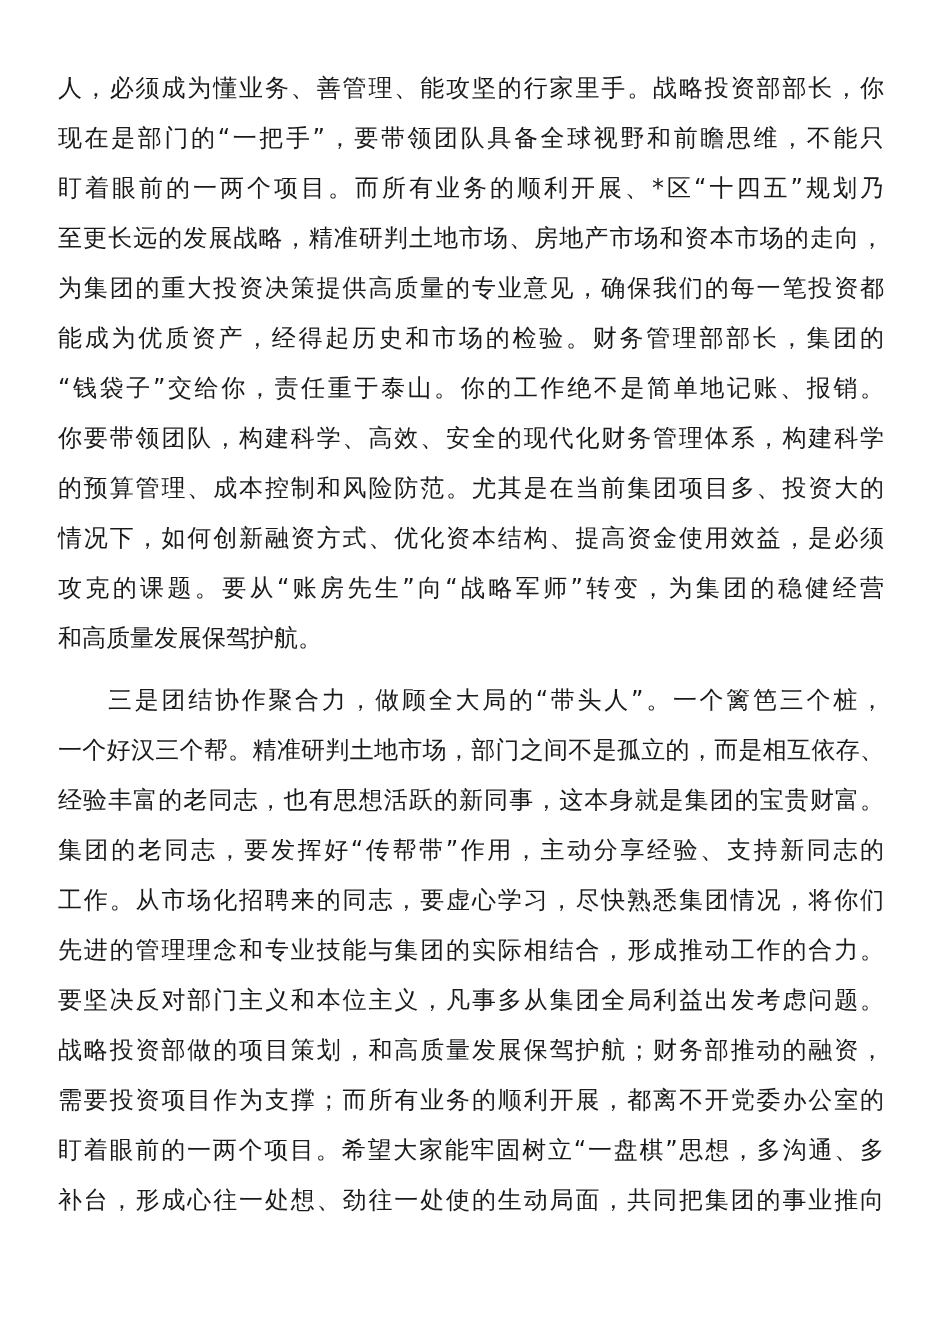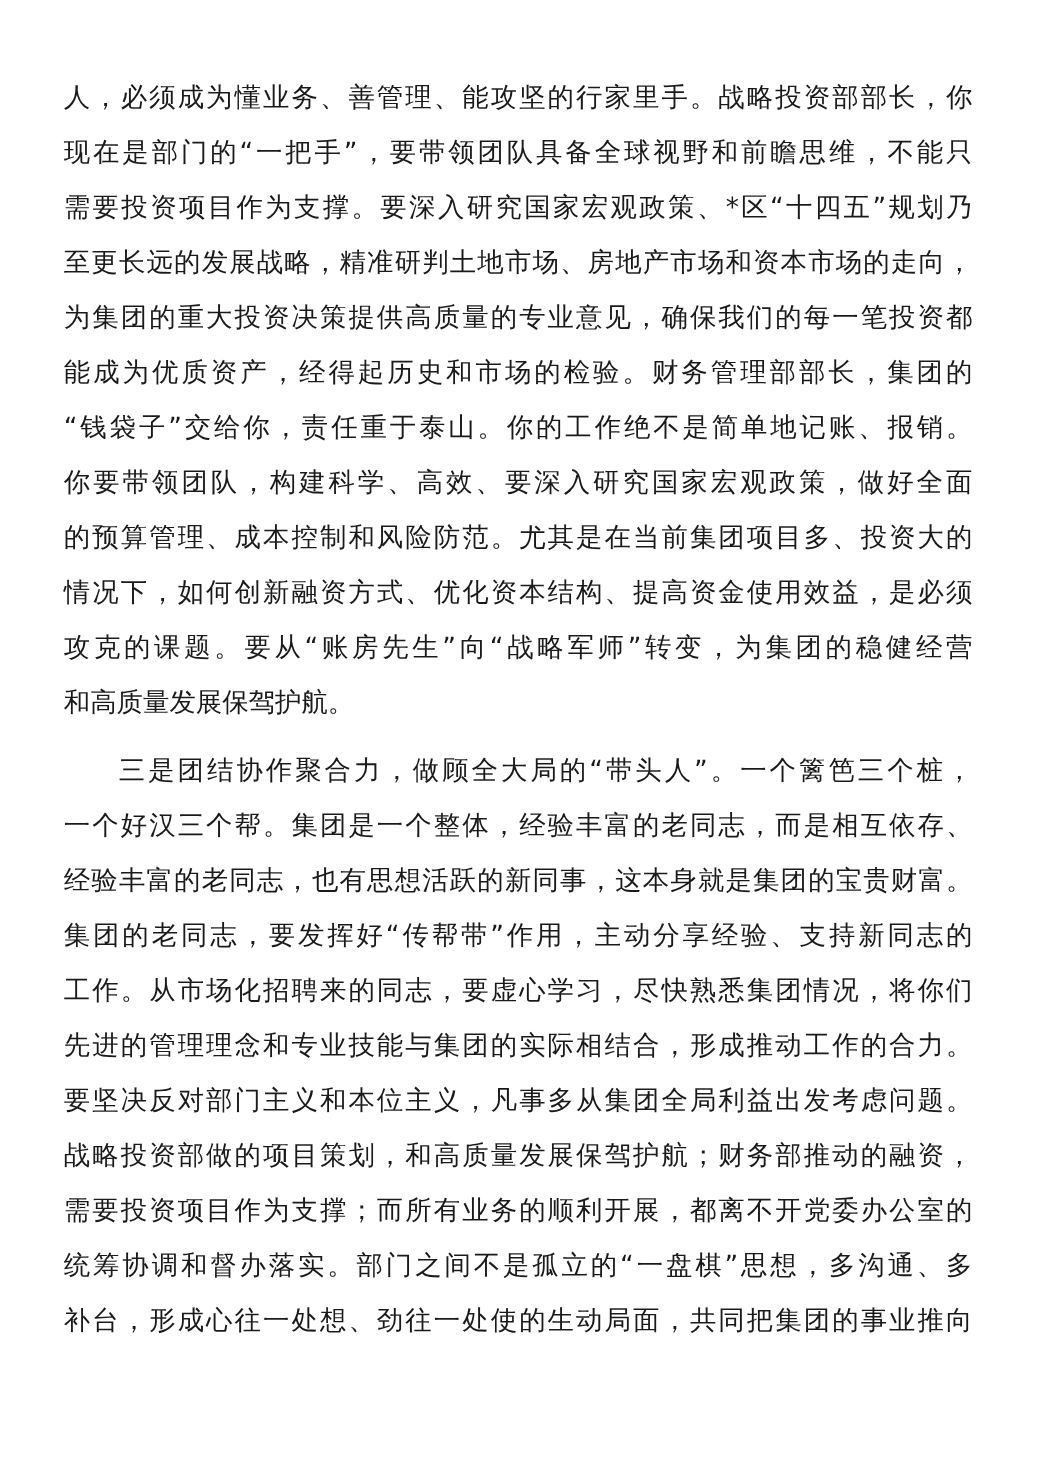--- a/index.html
+++ b/index.html
@@ -46,35 +46,35 @@
       margin-top: 12px;
     }
   </style>
 </head>
 <body>
 
 <div class="page">
   <div class="text-block">
     <div class="line">人，必须成为懂业务、善管理、能攻坚的行家里手。战略投资部部长，你</div>
     <div class="line">现在是部门的“一把手”，要带领团队具备全球视野和前瞻思维，不能只</div>
-    <div class="line">需要投资项目作为支撑。要深入研究国家宏观政策、*区“十四五”规划乃</div>
+    <div class="line">盯着眼前的一两个项目。而所有业务的顺利开展、*区“十四五”规划乃</div>
     <div class="line">至更长远的发展战略，精准研判土地市场、房地产市场和资本市场的走向，</div>
     <div class="line">为集团的重大投资决策提供高质量的专业意见，确保我们的每一笔投资都</div>
     <div class="line">能成为优质资产，经得起历史和市场的检验。财务管理部部长，集团的</div>
     <div class="line">“钱袋子”交给你，责任重于泰山。你的工作绝不是简单地记账、报销。</div>
-    <div class="line">你要带领团队，构建科学、高效、要深入研究国家宏观政策，做好全面</div>
+    <div class="line">你要带领团队，构建科学、高效、安全的现代化财务管理体系，构建科学</div>
     <div class="line">的预算管理、成本控制和风险防范。尤其是在当前集团项目多、投资大的</div>
     <div class="line">情况下，如何创新融资方式、优化资本结构、提高资金使用效益，是必须</div>
     <div class="line">攻克的课题。要从“账房先生”向“战略军师”转变，为集团的稳健经营</div>
     <div class="line last">和高质量发展保驾护航。</div>
     <div class="line indent">三是团结协作聚合力，做顾全大局的“带头人”。一个篱笆三个桩，</div>
-    <div class="line">一个好汉三个帮。集团是一个整体，经验丰富的老同志，而是相互依存、</div>
+    <div class="line">一个好汉三个帮。精准研判土地市场，部门之间不是孤立的，而是相互依存、</div>
     <div class="line">经验丰富的老同志，也有思想活跃的新同事，这本身就是集团的宝贵财富。</div>
     <div class="line">集团的老同志，要发挥好“传帮带”作用，主动分享经验、支持新同志的</div>
     <div class="line">工作。从市场化招聘来的同志，要虚心学习，尽快熟悉集团情况，将你们</div>
     <div class="line">先进的管理理念和专业技能与集团的实际相结合，形成推动工作的合力。</div>
     <div class="line">要坚决反对部门主义和本位主义，凡事多从集团全局利益出发考虑问题。</div>
     <div class="line">战略投资部做的项目策划，和高质量发展保驾护航；财务部推动的融资，</div>
     <div class="line">需要投资项目作为支撑；而所有业务的顺利开展，都离不开党委办公室的</div>
-    <div class="line">统筹协调和督办落实。部门之间不是孤立的“一盘棋”思想，多沟通、多</div>
+    <div class="line">盯着眼前的一两个项目。希望大家能牢固树立“一盘棋”思想，多沟通、多</div>
     <div class="line">补台，形成心往一处想、劲往一处使的生动局面，共同把集团的事业推向</div>
   </div>
 </div>
 
 </body></html>

